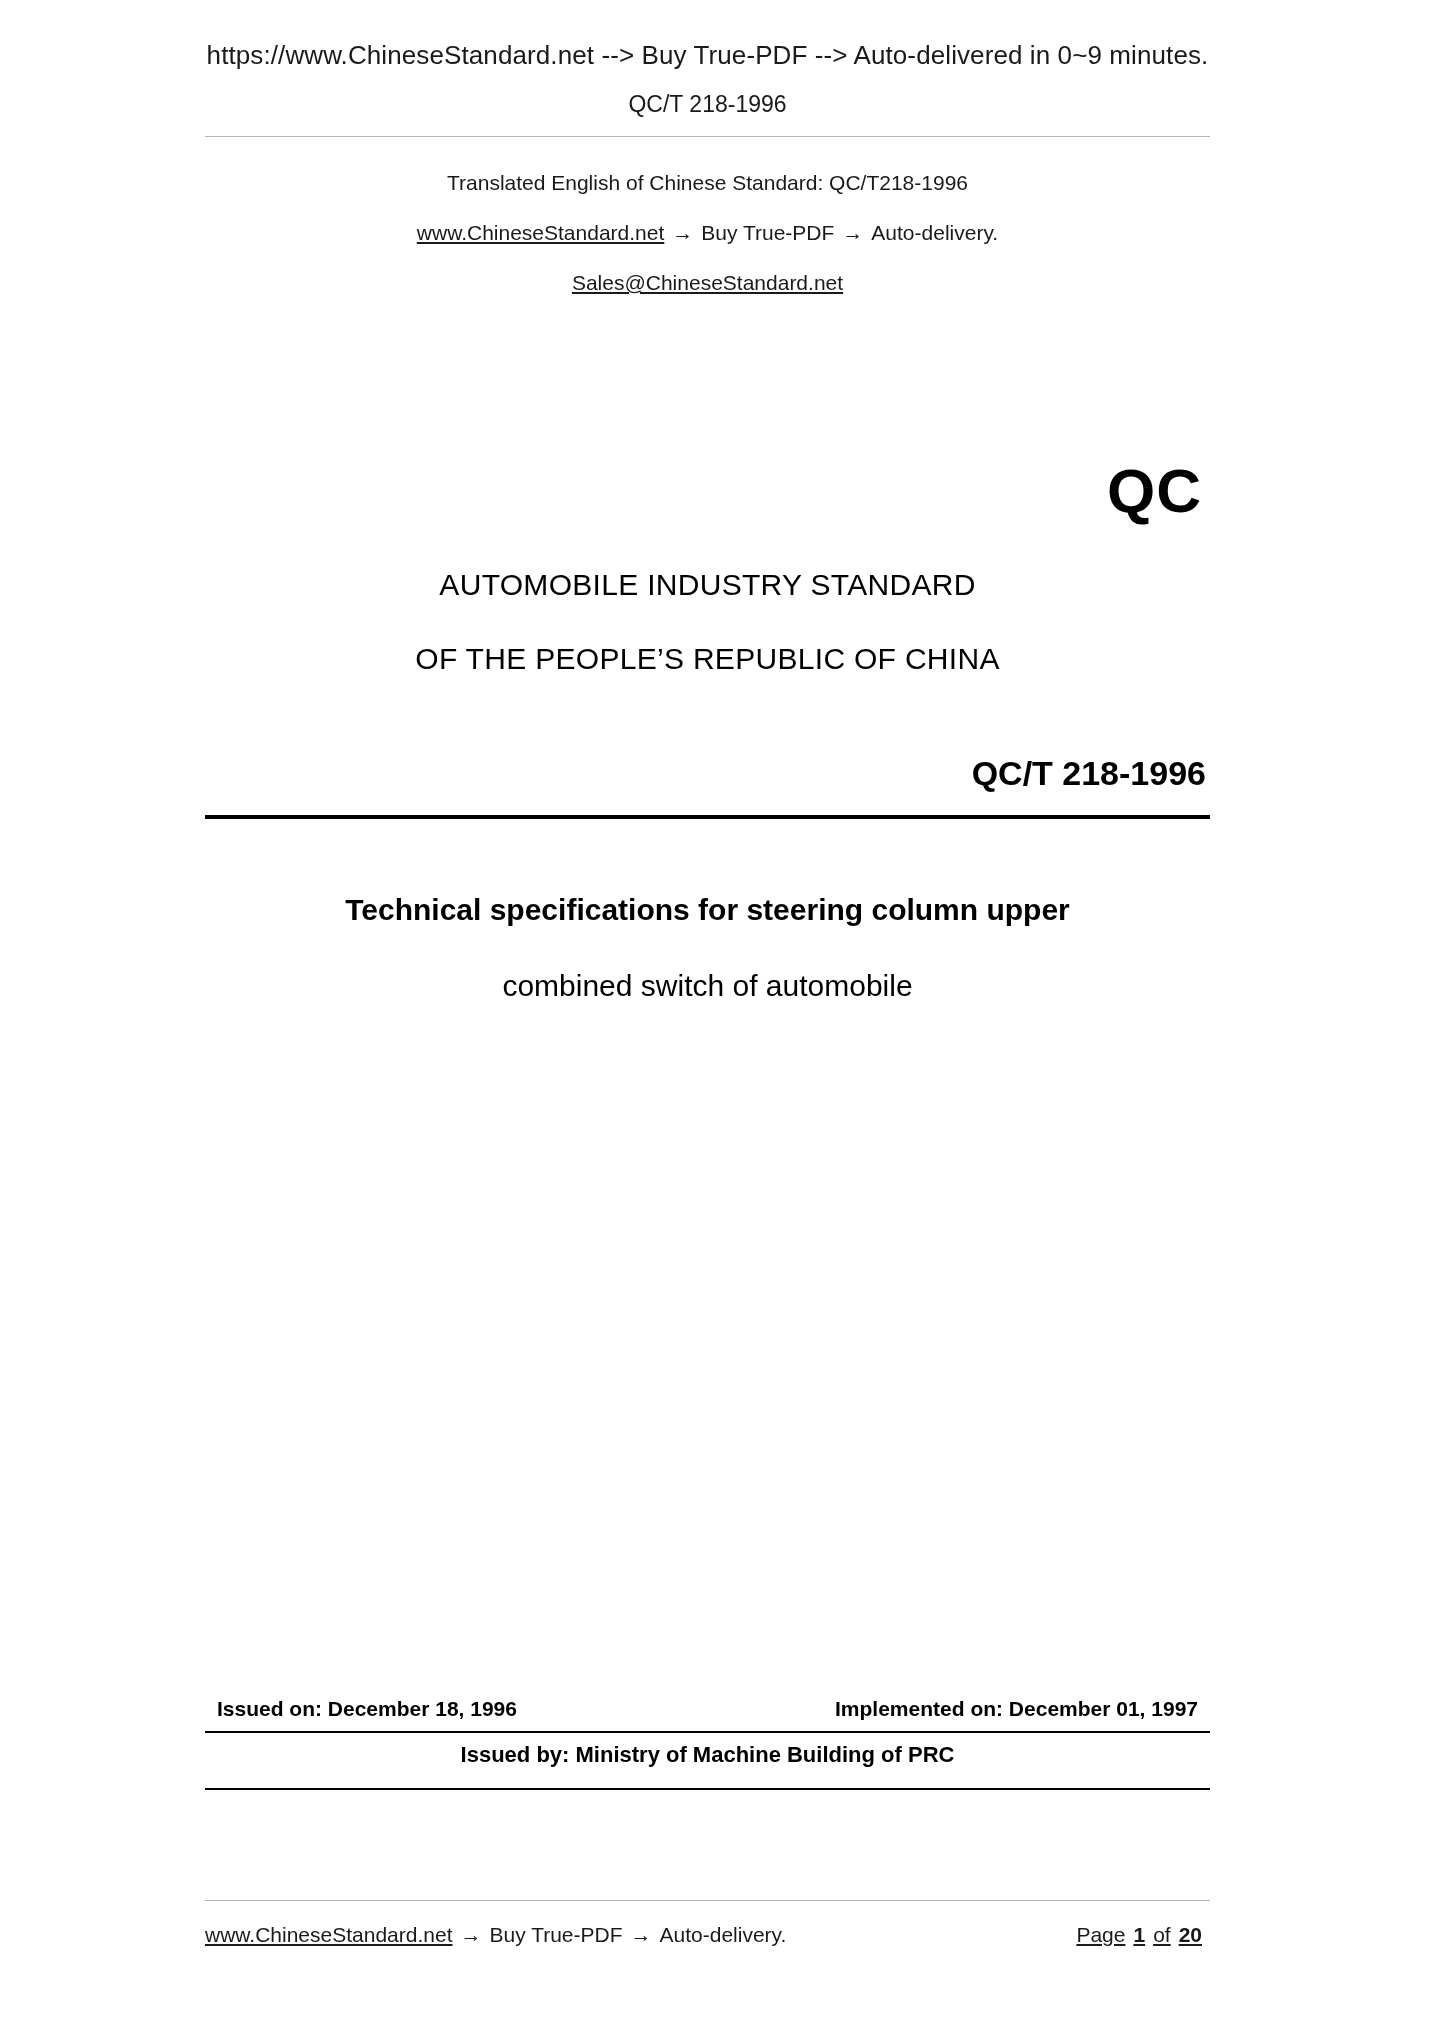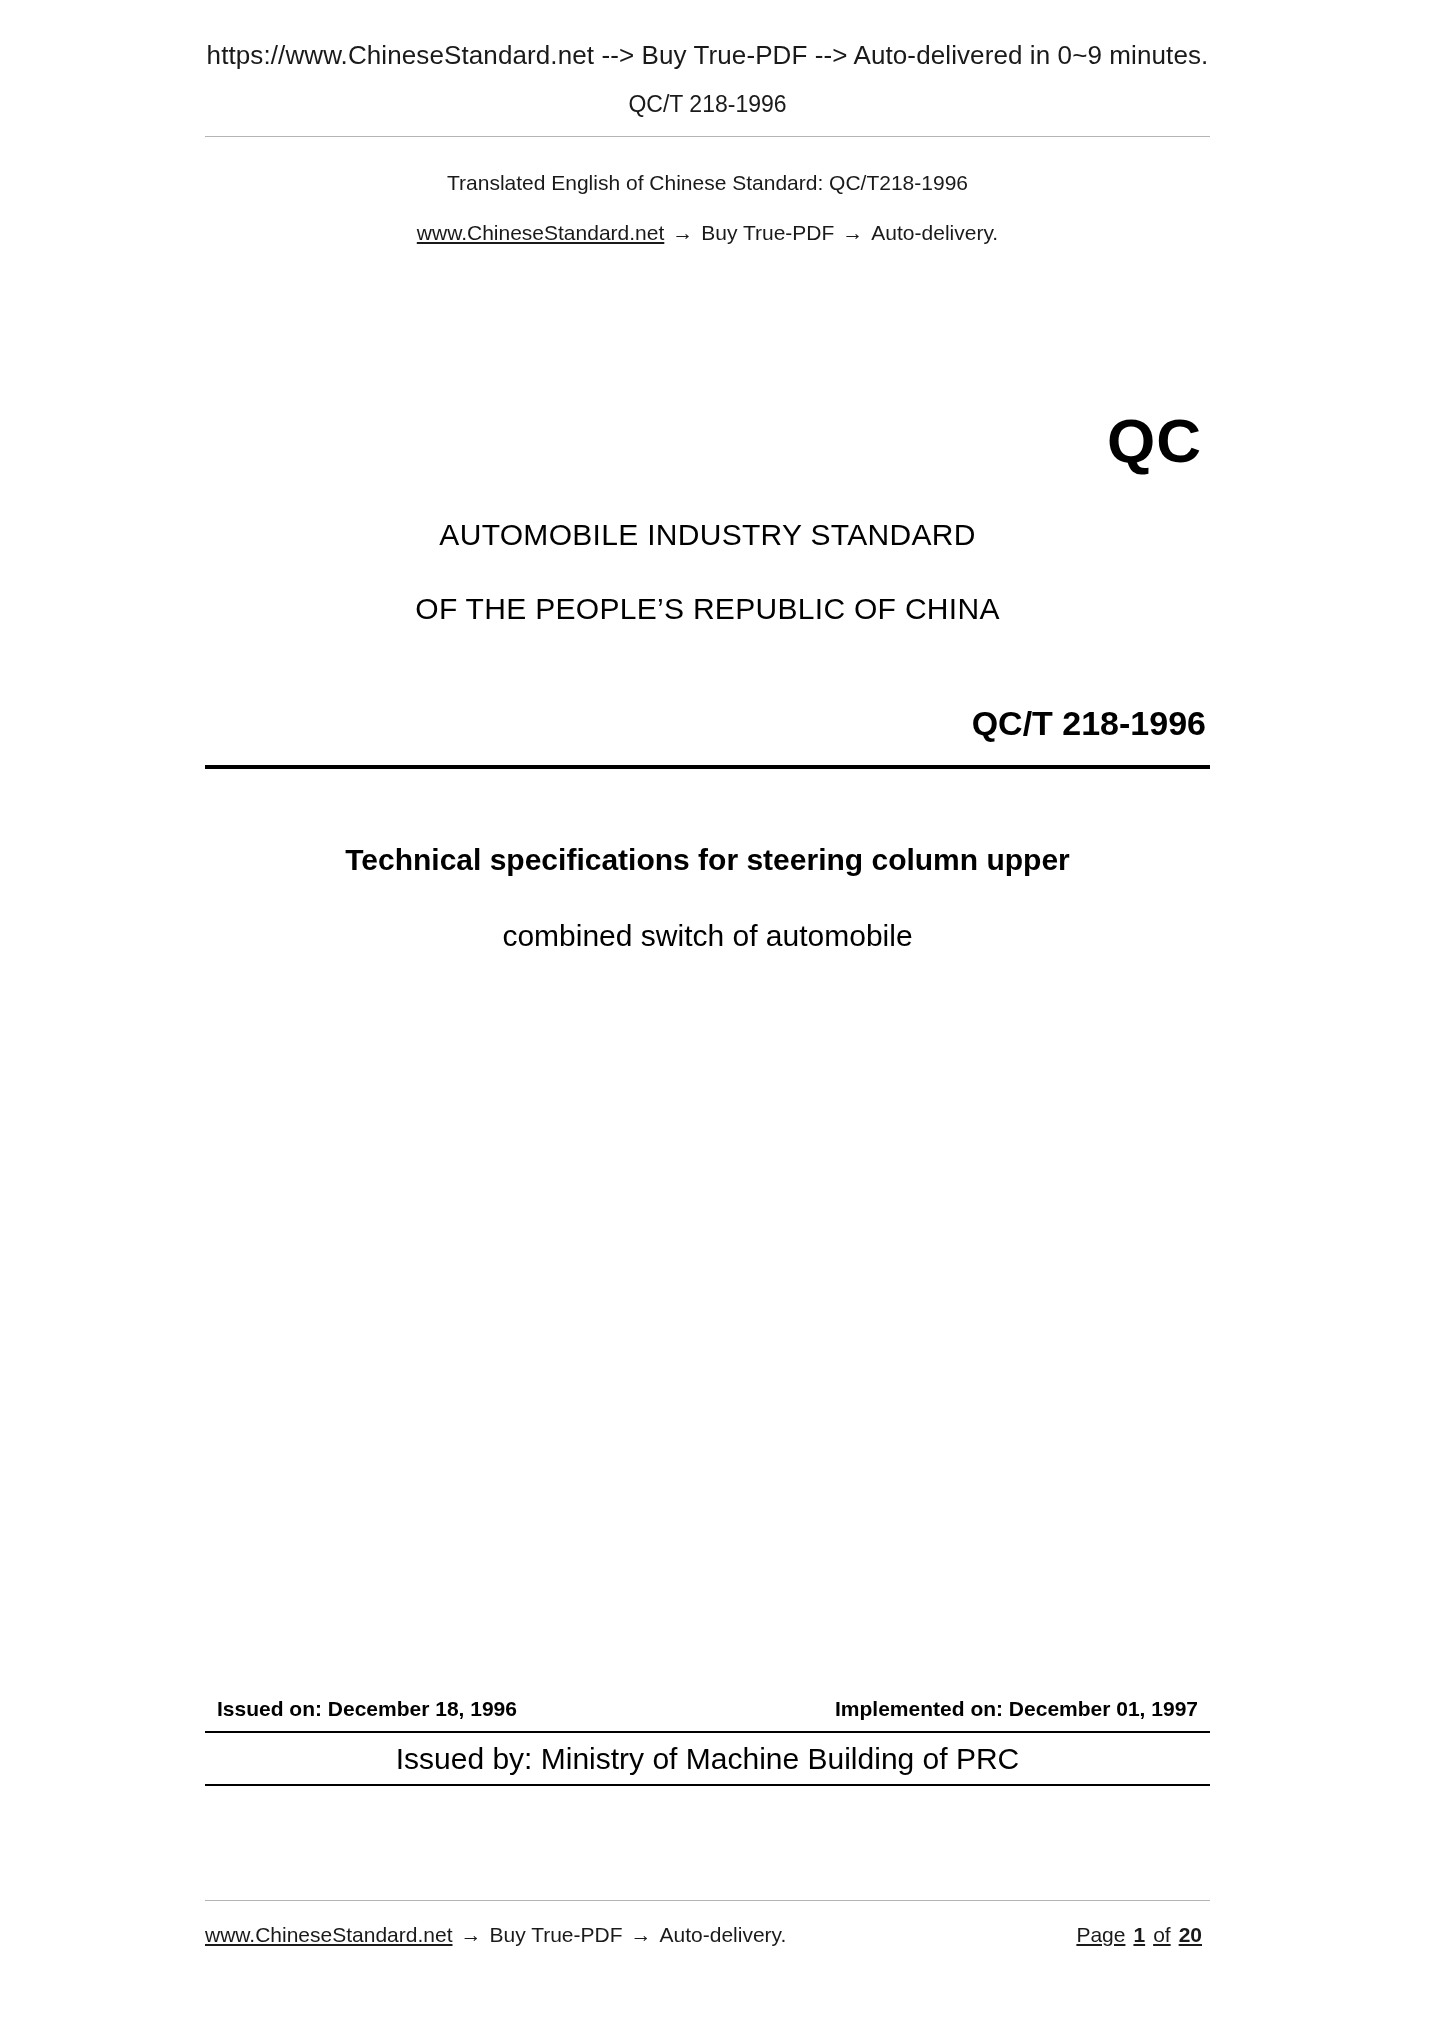--- a/index.html
+++ b/index.html
@@ -126,23 +126,23 @@
     padding: 0 12px 10px 12px;
     box-sizing: border-box;
     border-bottom: 2px solid #000000;
   }
   .issued-by {
     position: absolute;
     left: 205px;
     right: 205px;
     top: 1742px;
     text-align: center;
-    font-size: 30px;
-    font-weight: normal;
-    padding-bottom: 8px;
+    font-size: 22px;
+    font-weight: bold;
+    padding-bottom: 20px;
     box-sizing: border-box;
     border-bottom: 2px solid #000000;
   }
   .footer {
     position: absolute;
     left: 205px;
     right: 205px;
     top: 1900px;
     box-sizing: border-box;
     border-top: 1px solid #b4b4b4;
@@ -179,20 +179,23 @@
   <div class="doc-code">QC/T 218-1996</div>
 
   <hr class="hr-thin">
 
   <div class="trans-line">Translated English of Chinese Standard: QC/T218-1996</div>
 
   <div class="links-line">
     <span class="u">www.ChineseStandard.net</span><span class="sp"></span><span>→</span><span class="sp"></span><span>Buy True-PDF</span><span class="sp"></span><span>→</span><span class="sp"></span><span>Auto-delivery.</span>
   </div>
 
+  <div class="mail-line">
+    <span class="u">Sales@ChineseStandard.net</span>
+  </div>
 
   <div class="qc-mark">QC</div>
 
   <div class="org-line1">AUTOMOBILE INDUSTRY STANDARD</div>
   <div class="org-line2">OF THE PEOPLE’S REPUBLIC OF CHINA</div>
 
   <div class="std-number">QC/T 218-1996</div>
 
   <hr class="hr-thick">
 

